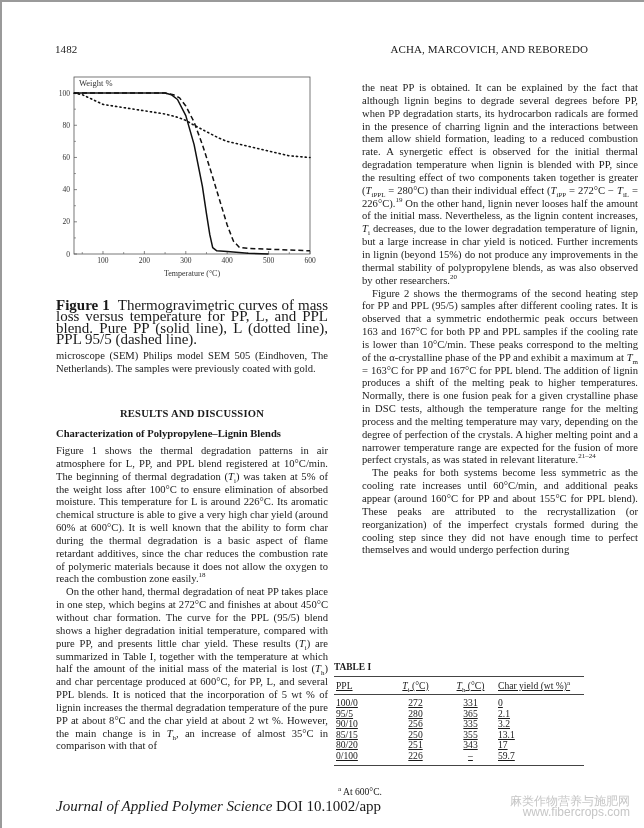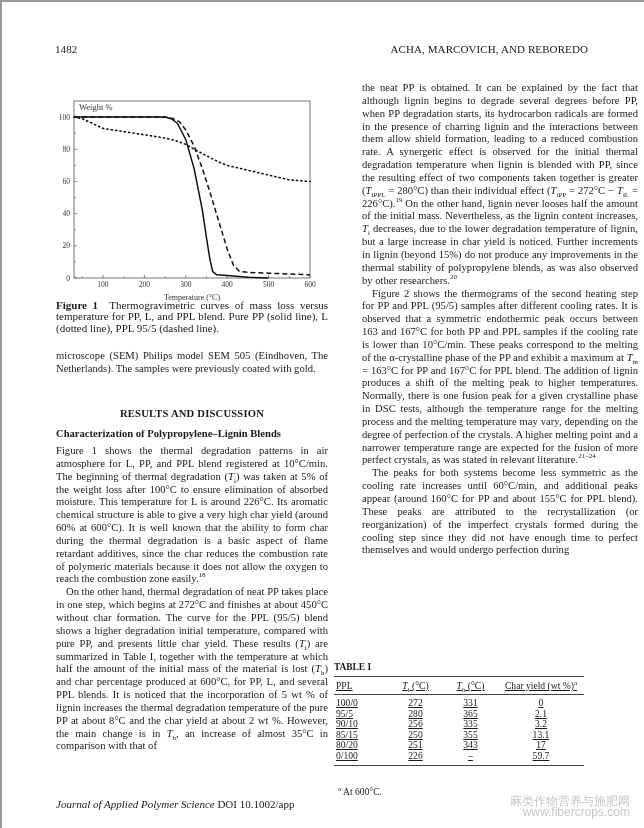--- a/index.html
+++ b/index.html
@@ -8,37 +8,37 @@
   .hdr{position:absolute;top:43px;font-size:11px;letter-spacing:0.1px;}
   .hdr-left{left:55px;}
   .hdr-right{right:56px;}
   .col{position:absolute;font-size:10.6px;line-height:12.85px;text-align:justify;}
   .col-left{left:56px;width:272px;}
   .col-right{left:332px;width:276px;margin-left:30px;}
   p{margin:0;}
   .ind{text-indent:10px;}
   sup{font-size:7px;line-height:0;vertical-align:super;}
   sub{font-size:7px;line-height:0;}
-  .fig{position:absolute;left:58px;top:96px;width:272px;height:210px;}
-  .caption{position:absolute;left:56px;top:300px;width:272px;font-size:11px;line-height:11.4px;text-align:justify;}
+  .fig{position:absolute;left:58px;top:72px;width:272px;height:210px;}
+  .caption{position:absolute;left:56px;top:300px;width:272px;font-size:15px;line-height:11.4px;text-align:justify;}
   .caption b{font-weight:bold;}
   .sec-title{position:absolute;left:56px;top:408px;width:272px;text-align:center;font-weight:bold;font-size:10.6px;letter-spacing:0.2px;}
   .subsec-title{position:absolute;left:56px;top:428px;width:272px;font-weight:bold;font-size:10.6px;}
-  .footer{position:absolute;left:56px;top:798px;font-size:11px;}
+  .footer{position:absolute;left:56px;top:798px;font-size:15px;}
   .footer i{font-style:italic;}
   .tbl-wrap{position:absolute;left:334px;top:662px;width:250px;}
   .tbl-title{text-align:left;font-size:9.4px;font-weight:bold;line-height:11px;}
   table{border-collapse:collapse;width:100%;font-size:9.6px;margin-top:3px;text-decoration:underline;}
   thead th{font-weight:normal;border-top:1px solid #444;border-bottom:1px solid #444;padding:3px 0 3px 0;}
   tbody td{padding:0;line-height:10.6px;}
   tbody tr:first-child td{padding-top:3px;}
   tbody tr:last-child td{padding-bottom:3px;border-bottom:1px solid #444;}
   .c1{text-align:left;padding-left:2px;width:52px;}
   .c2,.c3{text-align:center;width:55px;}
-  .c4{text-align:center;}
+  .c4{text-align:left;}
   .tfoot-note{font-size:9.6px;margin-top:20px;margin-left:4px;}
   .watermark{position:absolute;right:14px;top:796px;font-family:Liberation Sans, sans-serif;color:#c6c6c6;font-size:12px;line-height:11px;text-align:right;}
   .axis-text{font-family:"Liberation Serif",serif;font-size:7.5px;fill:#333;}
 </style>
 </head>
 <body>
 
 <div class="page-border"></div>
 
 <div class="hdr hdr-left">1482</div>

